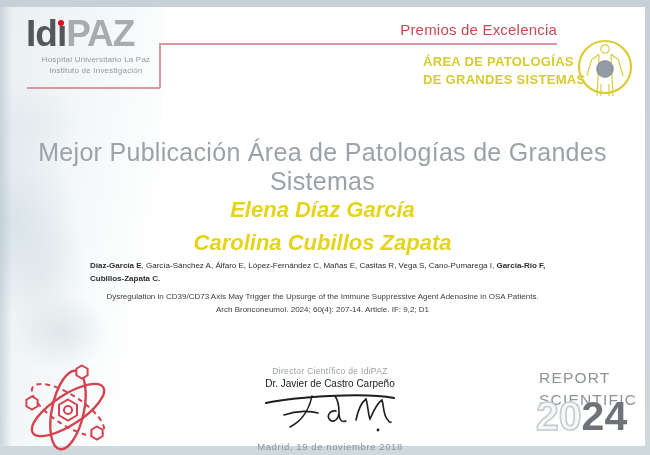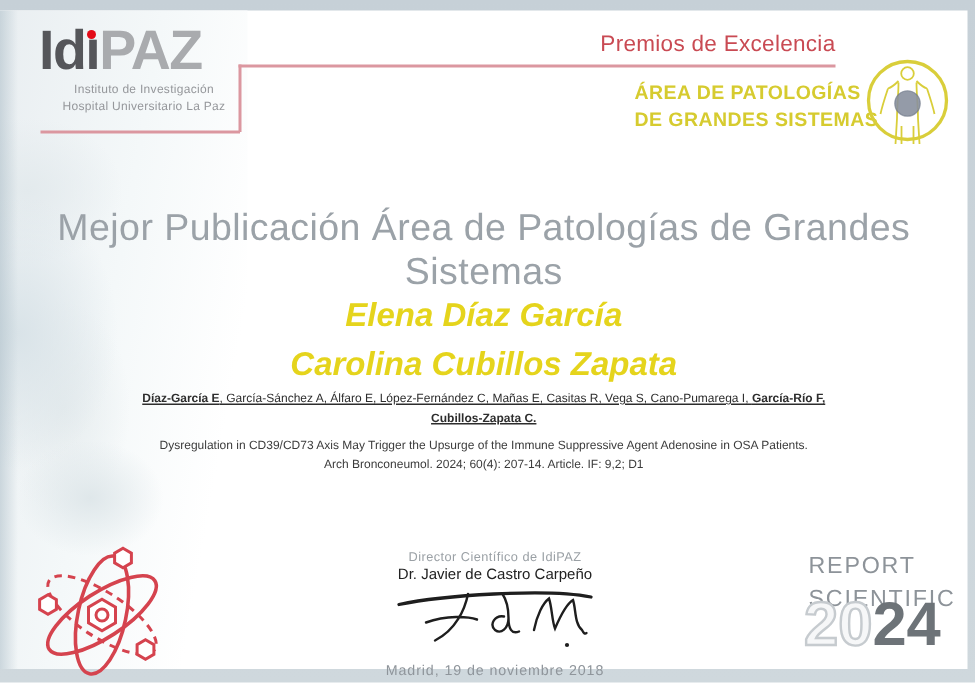--- a/index.html
+++ b/index.html
@@ -31,21 +31,21 @@
   .line-top{position:absolute;left:159px;top:36px;width:398px;height:1.5px;background:#db97a0;}
   .line-vert{position:absolute;left:159px;top:36px;width:1.5px;height:45px;background:#db97a0;}
   .line-bottom{position:absolute;left:27px;top:80px;width:133px;height:1.5px;background:#db97a0;}
   
   .premios{position:absolute;left:330px;top:14px;width:227px;text-align:right;font-size:15px;color:#c94a53;letter-spacing:0.2px;}
   .area{position:absolute;left:423px;top:46px;font-size:13px;font-weight:bold;color:#d6cb2f;line-height:1.4;letter-spacing:0.3px;}
   .body-icon{position:absolute;left:574px;top:31px;}
   
   .title{position:absolute;left:0;top:131px;width:100%;text-align:center;font-size:25px;color:#9ba2a8;letter-spacing:0.3px;}
   .names{position:absolute;left:0;top:186px;width:100%;text-align:center;font-size:22px;font-weight:bold;font-style:italic;color:#e5d41c;line-height:1.5;}
-  .authors{position:absolute;left:90px;top:253px;width:465px;text-align:center;font-size:8px;color:#2d2d2d;line-height:1.6;text-decoration:underline;}
+  .authors{position:absolute;left:90px;top:253px;width:465px;text-align:left;font-size:8px;color:#2d2d2d;line-height:1.6;}
   .authors b{font-weight:bold;}
   .publication{position:absolute;left:90px;top:284px;width:465px;text-align:center;font-size:8px;color:#3c3c3c;line-height:1.6;}
   
   .sig-block{position:absolute;left:230px;top:330px;width:200px;text-align:center;}
   .sig-role{font-size:8.5px;color:#9aa0a5;letter-spacing:0.3px;margin-top:29px;}
   .sig-name{font-size:10px;color:#222222;margin-top:2px;}
   .sig-svg{margin-top:1px;}
   .sig-date{font-size:9.5px;color:#8f959b;margin-top:1px;letter-spacing:0.6px;}
   
   .report{position:absolute;left:539px;top:360px;font-size:15.5px;color:#8d9399;letter-spacing:1.2px;line-height:1.45;}
@@ -57,22 +57,22 @@
 </style>
 </head>
 <body>
 
 <div class="card">
   <div class="photo-strip"></div>
 
   <div class="logo">
     <div class="logo-main"><span class="logo-idi">Id</span><span class="i-wrap"><span>ı</span><span class="red-dot"></span></span><span class="logo-paz">PAZ</span></div>
     <div class="logo-sub">
+      <div>Hospital Universitario La Paz</div>
       <div>Instituto de Investigación</div>
-      <div>Hospital Universitario La Paz</div>
     </div>
   </div>
 
   <div class="line-top"></div>
   <div class="line-vert"></div>
   <div class="line-bottom"></div>
 
   <div class="premios">Premios de Excelencia</div>
   <div class="area">
     <div>ÁREA DE PATOLOGÍAS</div>

